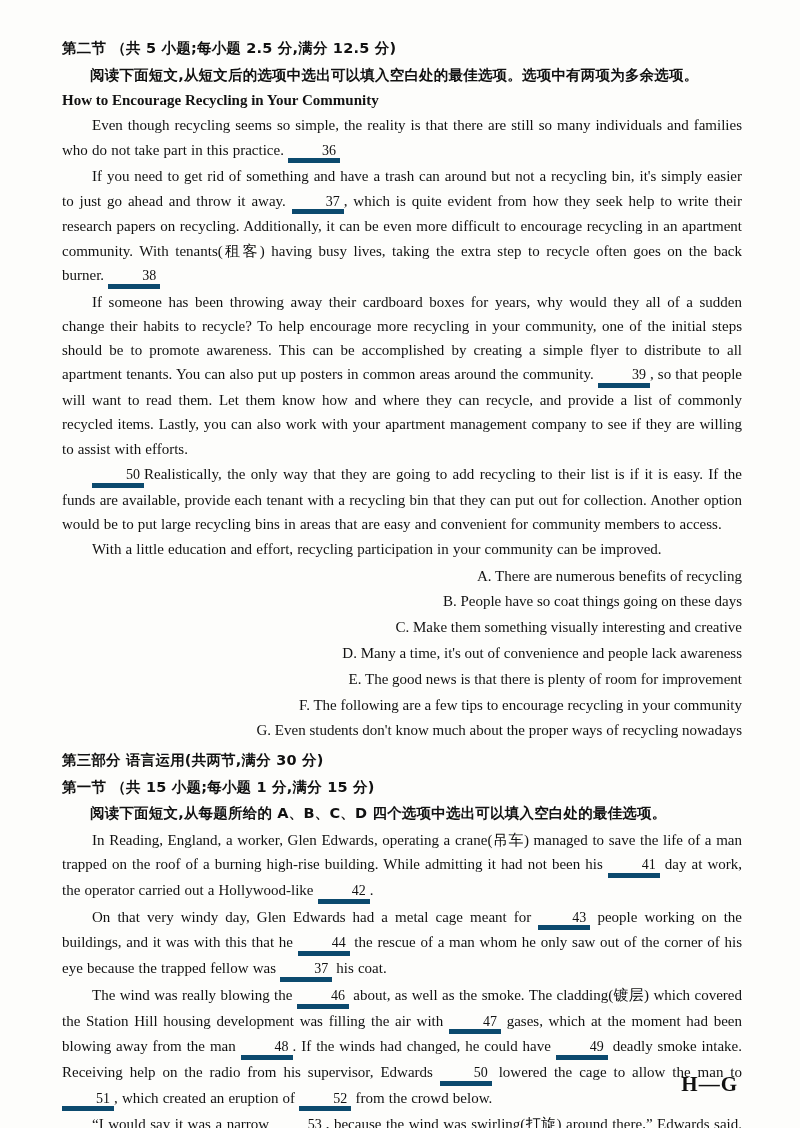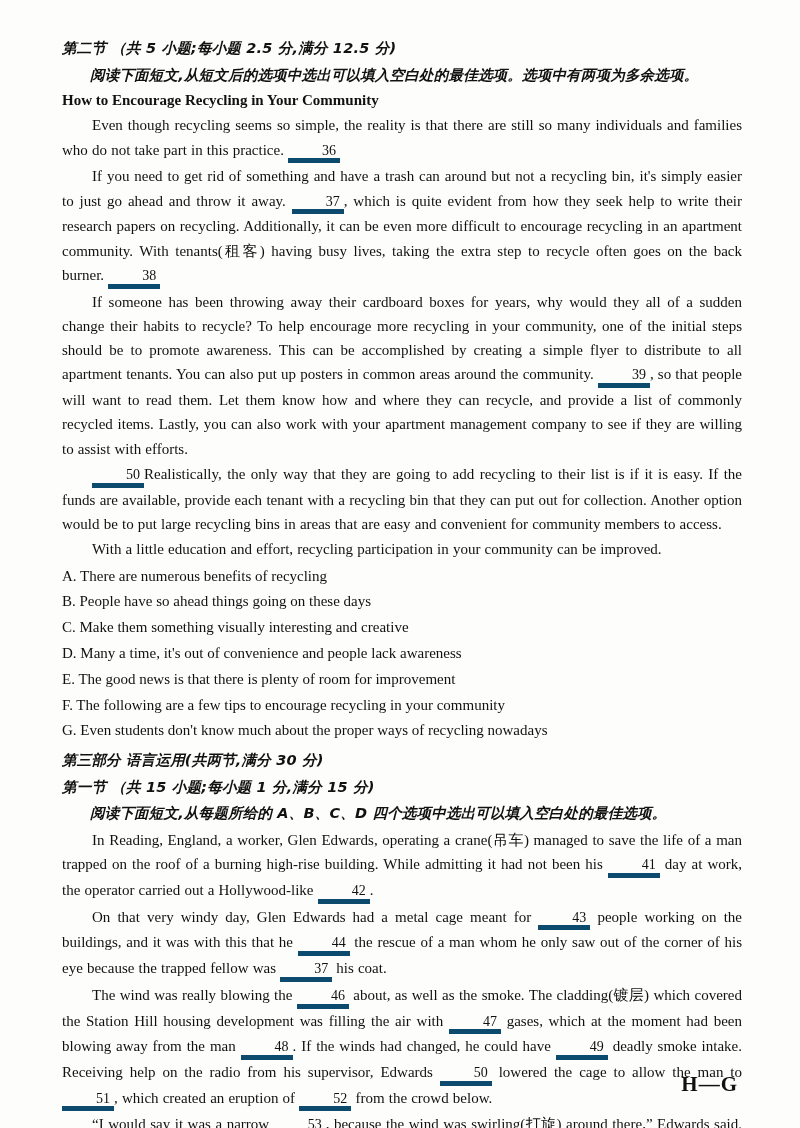--- a/index.html
+++ b/index.html
@@ -33,21 +33,20 @@
   .cn {
     font-family: "DejaVu Sans", sans-serif;
     font-weight: bold;
     font-size: 14.5px;
     letter-spacing: 0.2px;
     line-height: 1.7;
   }
   .cn-line {
     margin: 0 0 2px 0;
     white-space: nowrap;
-    font-style: italic;
   }
   .indent {
     text-indent: 28px;
   }
   .center-title {
     font-family: "Liberation Serif", serif;
     font-weight: bold;
     font-size: 15px;
     margin: 5px 0 4px 0;
   }
@@ -67,20 +66,21 @@
     display: inline-block;
     min-width: 36px;
     text-align: center;
     border-bottom: 5px solid #0c4a6e;
     padding: 0 4px;
     line-height: 1.05;
     font-size: 14px;
   }
   .options {
     margin-top: 2px;
+    text-align: right;
   }
   .opt {
     font-family: "Liberation Serif", serif;
     font-size: 15px;
     line-height: 1.72;
     margin: 0;
   }
   .sec-head {
     margin-top: 4px;
   }
@@ -124,21 +124,21 @@
     <p class="en ind"><span>If you need to get rid of something and have a trash can around but not a recycling bin, it's simply easier to just go ahead and throw it away. </span><span class="blank">37</span><span>, which is quite evident from how they seek help to write their research papers on recycling. Additionally, it can be even more difficult to encourage recycling in an apartment community. With tenants(租客) having busy lives, taking the extra step to recycle often goes on the back burner. </span><span class="blank">38</span></p>
 
     <p class="en ind"><span>If someone has been throwing away their cardboard boxes for years, why would they all of a sudden change their habits to recycle? To help encourage more recycling in your community, one of the initial steps should be to promote awareness. This can be accomplished by creating a simple flyer to distribute to all apartment tenants. You can also put up posters in common areas around the community. </span><span class="blank">39</span><span>, so that people will want to read them. Let them know how and where they can recycle, and provide a list of commonly recycled items. Lastly, you can also work with your apartment management company to see if they are willing to assist with efforts.</span></p>
 
     <p class="en ind"><span class="blank">50</span><span>Realistically, the only way that they are going to add recycling to their list is if it is easy. If the funds are available, provide each tenant with a recycling bin that they can put out for collection. Another option would be to put large recycling bins in areas that are easy and convenient for community members to access.</span></p>
 
     <p class="en ind">With a little education and effort, recycling participation in your community can be improved.</p>
 
     <div class="options">
       <p class="opt">A. There are numerous benefits of recycling</p>
-      <p class="opt">B. People have so ahead things going on these days</p>
+      <p class="opt">B. People have so coat things going on these days</p>
       <p class="opt">C. Make them something visually interesting and creative</p>
       <p class="opt">D. Many a time, it's out of convenience and people lack awareness</p>
       <p class="opt">E. The good news is that there is plenty of room for improvement</p>
       <p class="opt">F. The following are a few tips to encourage recycling in your community</p>
       <p class="opt">G. Even students don't know much about the proper ways of recycling nowadays</p>
     </div>
 
     <div class="cn cn-line sec-head">第三部分 语言运用(共两节,满分 30 分)</div>
     <div class="cn cn-line">第一节 （共 15 小题;每小题 1 分,满分 15 分)</div>
     <div class="cn cn-line indent">阅读下面短文,从每题所给的 A、B、C、D 四个选项中选出可以填入空白处的最佳选项。</div>

